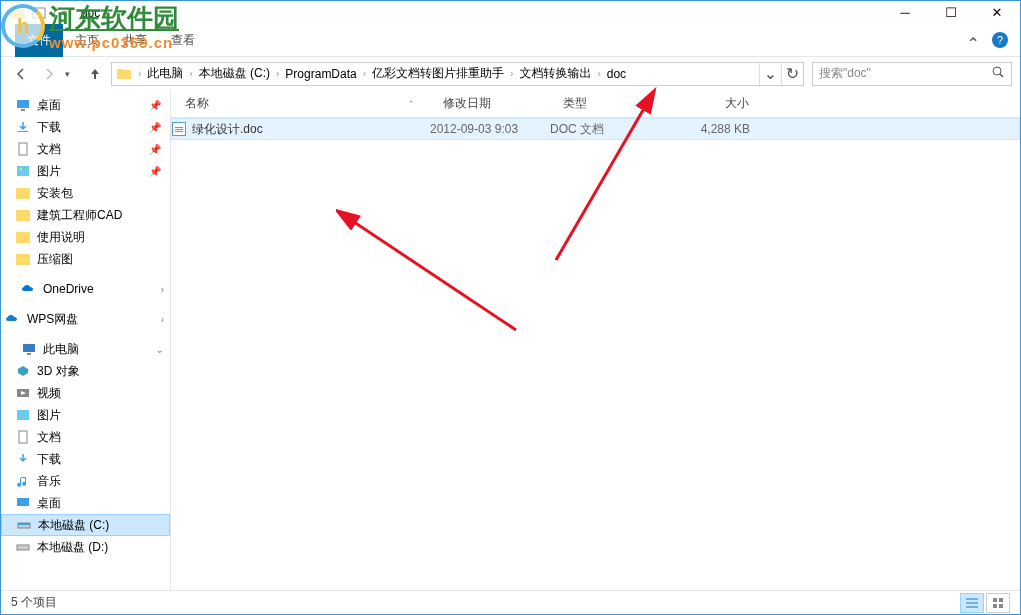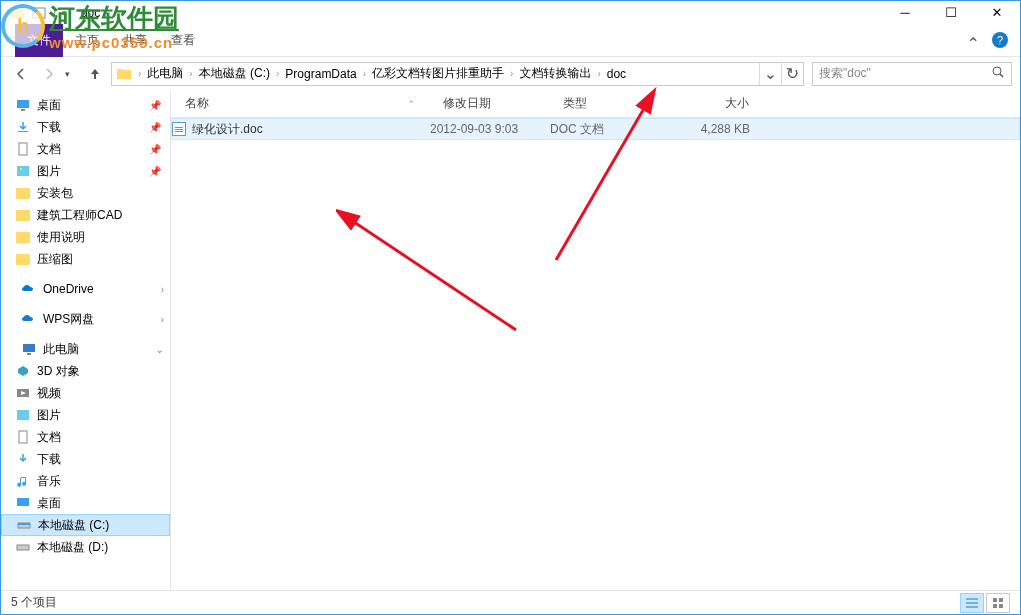--- a/index.html
+++ b/index.html
@@ -10,21 +10,21 @@
     .titlebar-left { display: flex; align-items: center; padding-left: 8px; gap: 6px; }
     .folder-icon-small { width: 16px; height: 16px; display: inline-flex; align-items: center; justify-content: center; }
     .qat-sep { color: #999; font-size: 11px; }
     .title-text { font-size: 12px; color: #000; margin-left: 8px; }
     .window-controls { margin-left: auto; display: flex; }
     .win-btn { width: 46px; height: 23px; display: flex; align-items: center; justify-content: center; color: #000; font-size: 13px; }
     
     
     .ribbon { height: 33px; border-bottom: 1px solid #e5e5e5; display: flex; align-items: center; padding-left: 14px; position: relative; }
     .ribbon-tab { height: 33px; padding: 0 12px; display: flex; align-items: center; font-size: 12px; color: #444; }
-    .ribbon-tab.file { background: #4c1d95; color: #fff; }
+    .ribbon-tab.file { background: #0369a1; color: #fff; }
     .ribbon-chevron { position: absolute; right: 40px; top: 10px; color: #555; cursor: pointer; }
     .ribbon-help { position: absolute; right: 12px; top: 8px; width: 16px; height: 16px; border-radius: 50%; background: #1979ca; color: #fff; font-size: 11px; display: flex; align-items: center; justify-content: center; }
     
     
     .navbar { height: 33px; display: flex; align-items: center; padding: 0 8px; gap: 4px; }
     .nav-arrow { width: 24px; height: 24px; display: flex; align-items: center; justify-content: center; color: #999; }
     .nav-arrow.active { color: #555; }
     .nav-dropdown { width: 14px; color: #555; font-size: 9px; }
     .nav-up { width: 24px; height: 24px; display: flex; align-items: center; justify-content: center; color: #555; }
     .breadcrumb { flex: 1; height: 24px; border: 1px solid #ccc; display: flex; align-items: center; padding-left: 4px; background: #fff; }
@@ -252,21 +252,21 @@
     <div class="tree-item" style="padding-left:20px;">
         <span class="tree-icon">
           <svg width="16" height="12">
             <path d="M3 8c-1 0-2-1-2-2s1-2 2-2c0-1 1-2 3-2s3 1 3 2c2 0 3 1 3 2s-1 2-2 2z" fill="#0078d4"></path>
           </svg>
         </span>
         <span>OneDrive</span>
         <span class="tree-chevron">›</span>
       </div>
     <div class="tree-spacer"></div>
-    <div class="tree-item" style="padding-left:20px;">
+    <div class="tree-item" style="padding-left:4px;">
         <span class="tree-icon">
           <svg width="16" height="12">
             <path d="M3 8c-1 0-2-1-2-2s1-2 2-2c0-1 1-2 3-2s3 1 3 2c2 0 3 1 3 2s-1 2-2 2z" fill="#1979ca"></path>
           </svg>
         </span>
         <span>WPS网盘</span>
         <span class="tree-chevron">›</span>
       </div>
     <div class="tree-spacer"></div>
     <div class="tree-item" style="padding-left:20px;">

